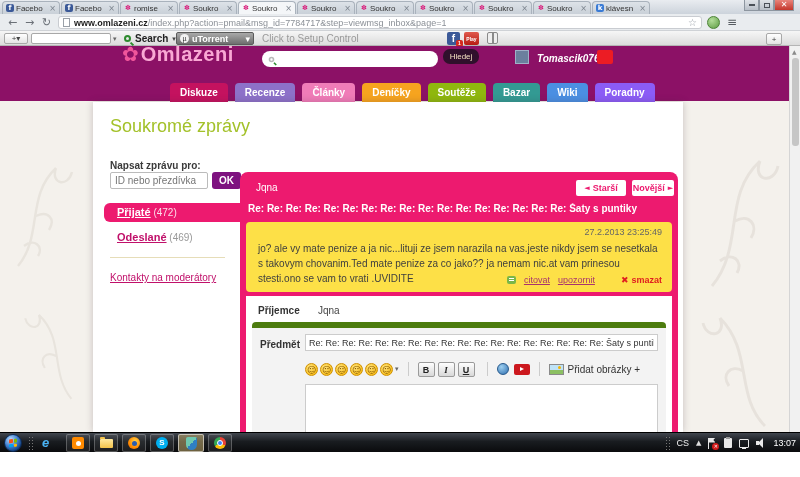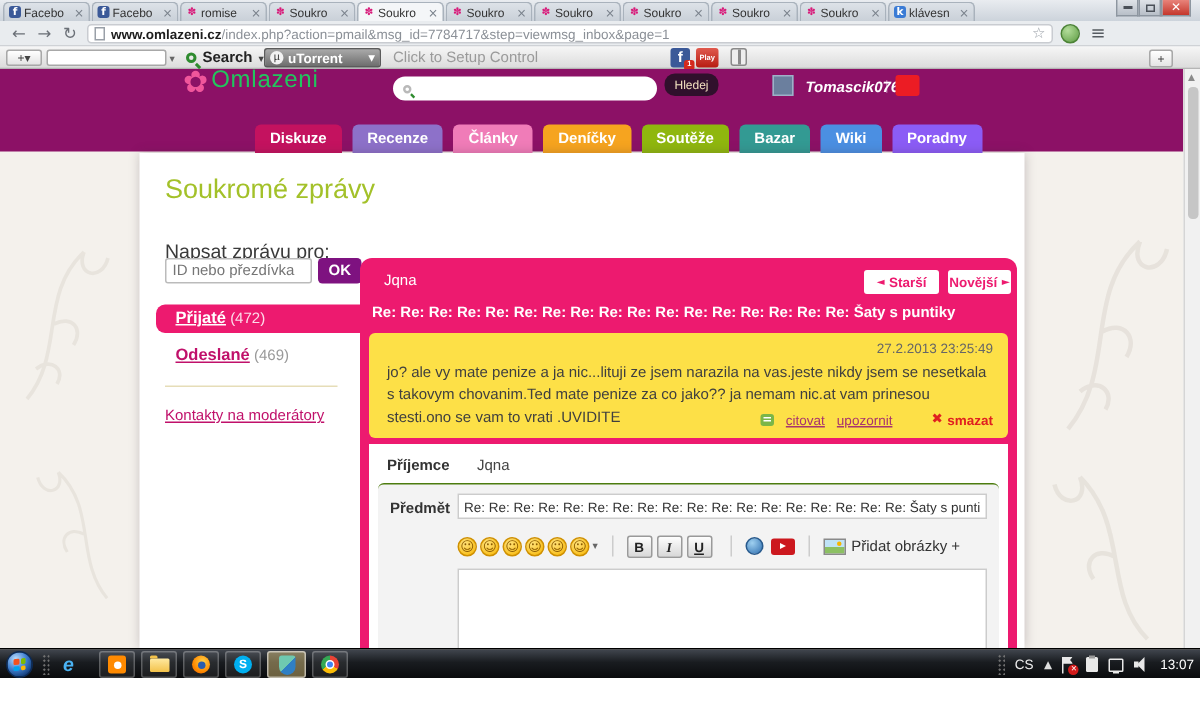--- a/index.html
+++ b/index.html
@@ -80,42 +80,42 @@
   #scrollbar { left:789px; top:46px; width:11px; height:386px; background:#f1f1f1;
     border-left:1px solid #d5d5d5; }
   #sb-up { position:absolute; top:2px; left:2px; color:#8a8a8a; font-size:6px; }
   #sb-thumb { position:absolute; top:12px; left:2px; width:7px; height:88px;
     background:#c6c6c6; border-radius:3px; }
 
   
   #siteheader { position:absolute; left:0; top:0; width:789px; height:55px; background:#8c1166; }
   #logo { position:absolute; left:122px; top:-4px; display:flex; align-items:center; }
   #logo-flower { font-size:20px; color:#f0569b; margin-right:2px; }
-  #logo-text { font-size:16px; font-weight:normal; color:#22c55e; letter-spacing:.5px; }
+  #logo-text { font-size:20px; font-weight:bold; color:#f9a8d4; letter-spacing:.5px; }
   #site-search { position:absolute; left:262px; top:5px; width:176px; height:16px; background:#fff;
     border-radius:8px; display:flex; align-items:center; padding:0 6px; }
   #site-search .mag { border-color:#b9b9b9; transform:scale(.8); }
   #hledej { position:absolute; left:443px; top:3px; width:36px; height:15px; background:#30102c;
     border-radius:7px; color:#f3e2c0; font-size:8px; text-align:center; line-height:15px; }
   #avatar { position:absolute; left:515px; top:4px; width:14px; height:14px; background:#6b7f9e;
     border:1px solid #9fb0c8; }
   #uname { position:absolute; left:537px; top:7px; color:#fff; font-size:10px; font-weight:bold;font-style:italic; }
   #hd-sep { position:absolute; left:590px; top:6px; color:rgba(255,255,255,.5); font-size:9px; }
   #hd-red { position:absolute; left:597px; top:4px; width:16px; height:14px; background:#ec1c24; border-radius:2px; }
 
   
   #navrow { position:absolute; left:118px; top:37px; display:flex; gap:7px; }
   .navtab { height:19px; line-height:19px; padding:0 10px; border-radius:4px 4px 0 0;
     color:#fff; font-size:10px; font-weight:bold; white-space:nowrap; }
 
   
   #content { position:absolute; left:93px; top:56px; width:590px; height:330px; background:#fff;
     box-shadow:0 0 7px rgba(60,40,50,.25); }
   #page-title { position:absolute; left:17px; top:14px; font-size:18px; color:#a3c129; }
-  #compose-label { position:absolute; left:17px; top:58px; font-size:13px; font-weight:normal; color:#3a3a3a; }
+  #compose-label { position:absolute; left:17px; top:58px; font-size:10px; font-weight:bold; color:#3a3a3a; }
   #compose-input { position:absolute; left:17px; top:70px; width:98px; height:17px;
     border:1px solid #bbb; border-radius:2px; font-size:10px; color:#999; padding:0 4px;
     font-family:"Liberation Sans", sans-serif; }
   #ok-btn { position:absolute; left:119px; top:70px; width:29px; height:17px; background:#7e1280;
     border-radius:3px; color:#fff; font-size:10px; font-weight:bold; text-align:center; line-height:17px; }
   #inbox-bar { position:absolute; left:11px; top:101px; width:144px; height:19px; background:#ed1a6f;
     border-radius:6px 0 0 6px; line-height:19px; padding-left:13px; font-size:11px; }
   #inbox-bar b { color:#fff; text-decoration:underline; }
   #inbox-bar span { color:rgba(255,255,255,.85); font-size:10px; }
   #sent-row { position:absolute; left:24px; top:129px; font-size:11px; }
@@ -146,21 +146,21 @@
   .quote-ico::after { content:""; position:absolute; left:2px; top:2px; width:5px; height:1px;
     background:#fff; box-shadow:0 2px 0 #fff; }
   #act-quote, #act-report { color:#a8336e; text-decoration:underline; }
   #act-delete { color:#e02020; font-weight:bold; margin-left:18px; display:flex; gap:3px; align-items:center; }
 
   
   #form-area { position:absolute; left:6px; top:124px; width:426px; height:136px; background:#fff; }
   #recip-label { position:absolute; left:12px; top:9px; font-size:10px; font-weight:bold; color:#333; }
   #recip-value { position:absolute; left:72px; top:9px; font-size:10px; color:#444; }
   #gray-panel { position:absolute; left:6px; top:26px; width:414px; height:110px; background:#f3f3f3;
-    border-radius:4px 4px 0 0; border-top:1px solid #4d7c0f; }
+    border-radius:4px 4px 0 0; border-top:6px solid #4d7c0f; }
   #subj-label { position:absolute; left:8px; top:11px; font-size:10px; font-weight:bold; color:#333; }
   #subj-input { position:absolute; left:53px; top:6px; width:353px; height:17px; border:1px solid #ccc;
     background:#fff; font-size:9px; color:#333; padding:0 3px; white-space:nowrap; overflow:hidden;
     font-family:"Liberation Sans", sans-serif; }
   #fmt-toolbar { position:absolute; left:53px; top:30px; width:353px; height:22px; display:flex;
     align-items:center; }
   #emoticons { display:flex; gap:2px; align-items:center; }
   .emo { width:13px; height:13px; border-radius:50%; background:radial-gradient(circle at 35% 30%, #ffe27a, #f7b500);
     border:1px solid #cf9000; color:#8a5a00; font-size:9px; line-height:12px; text-align:center; }
   .tbsep { width:1px; height:14px; background:#ccc; margin:0 9px; }

